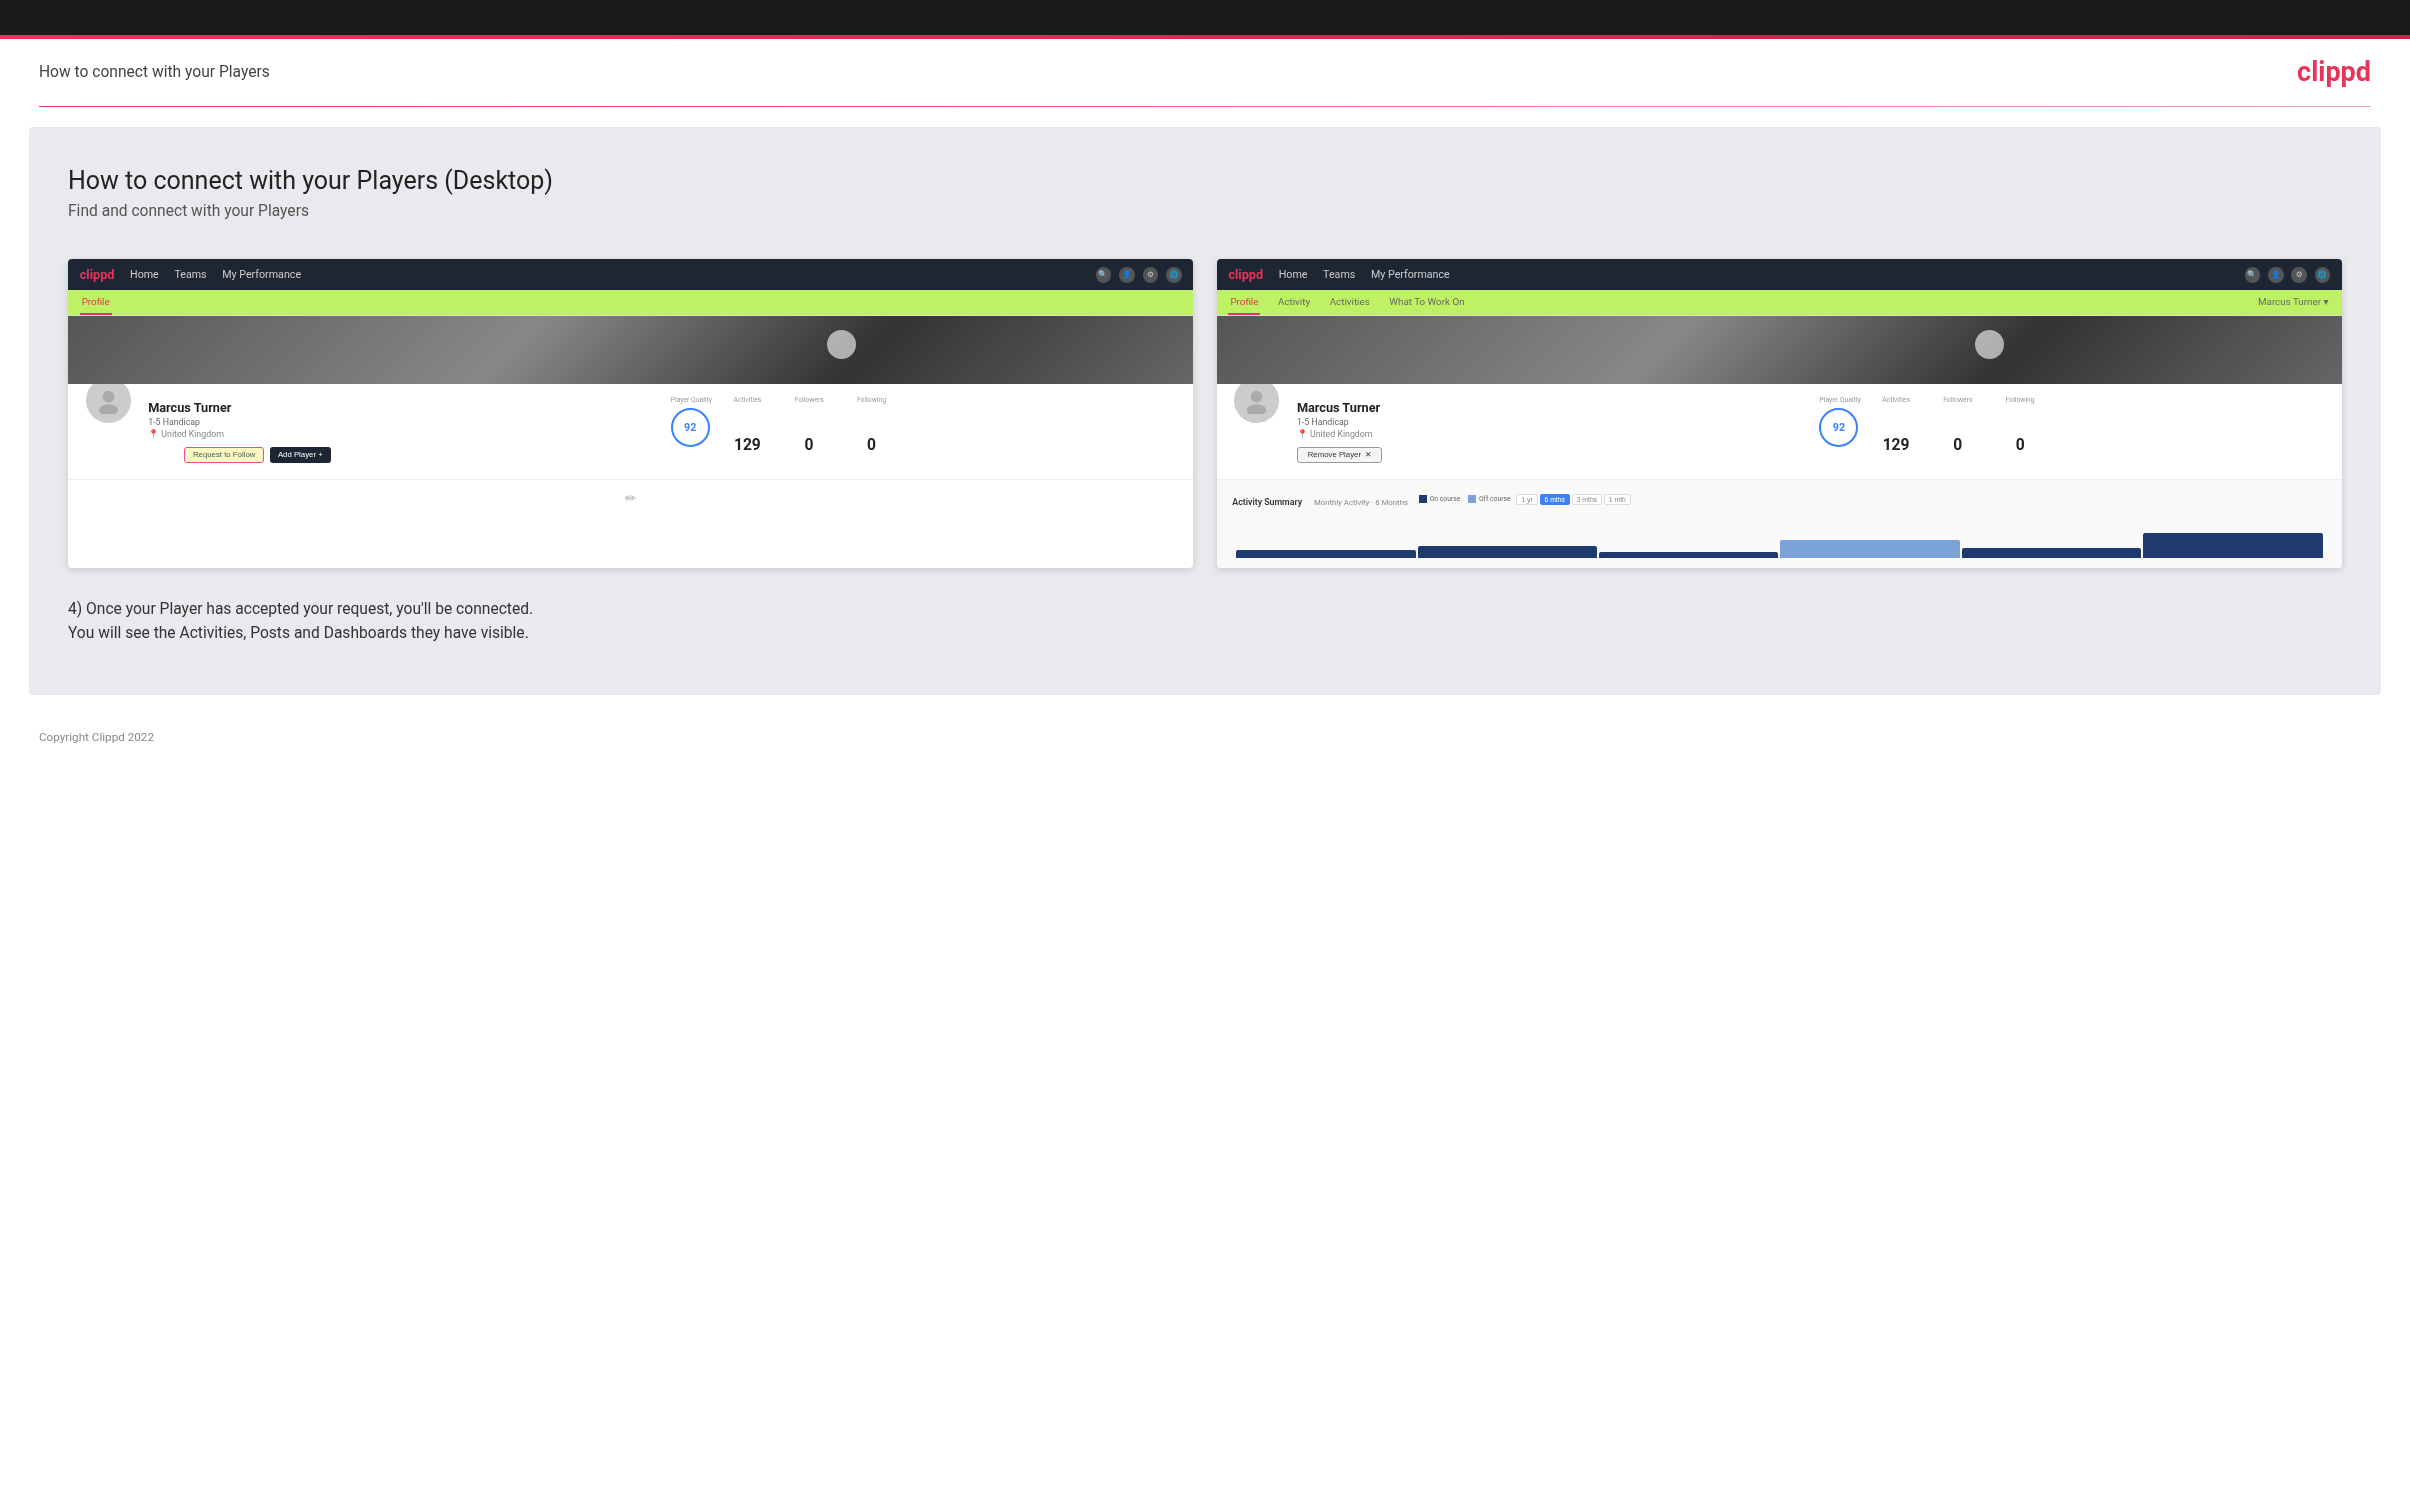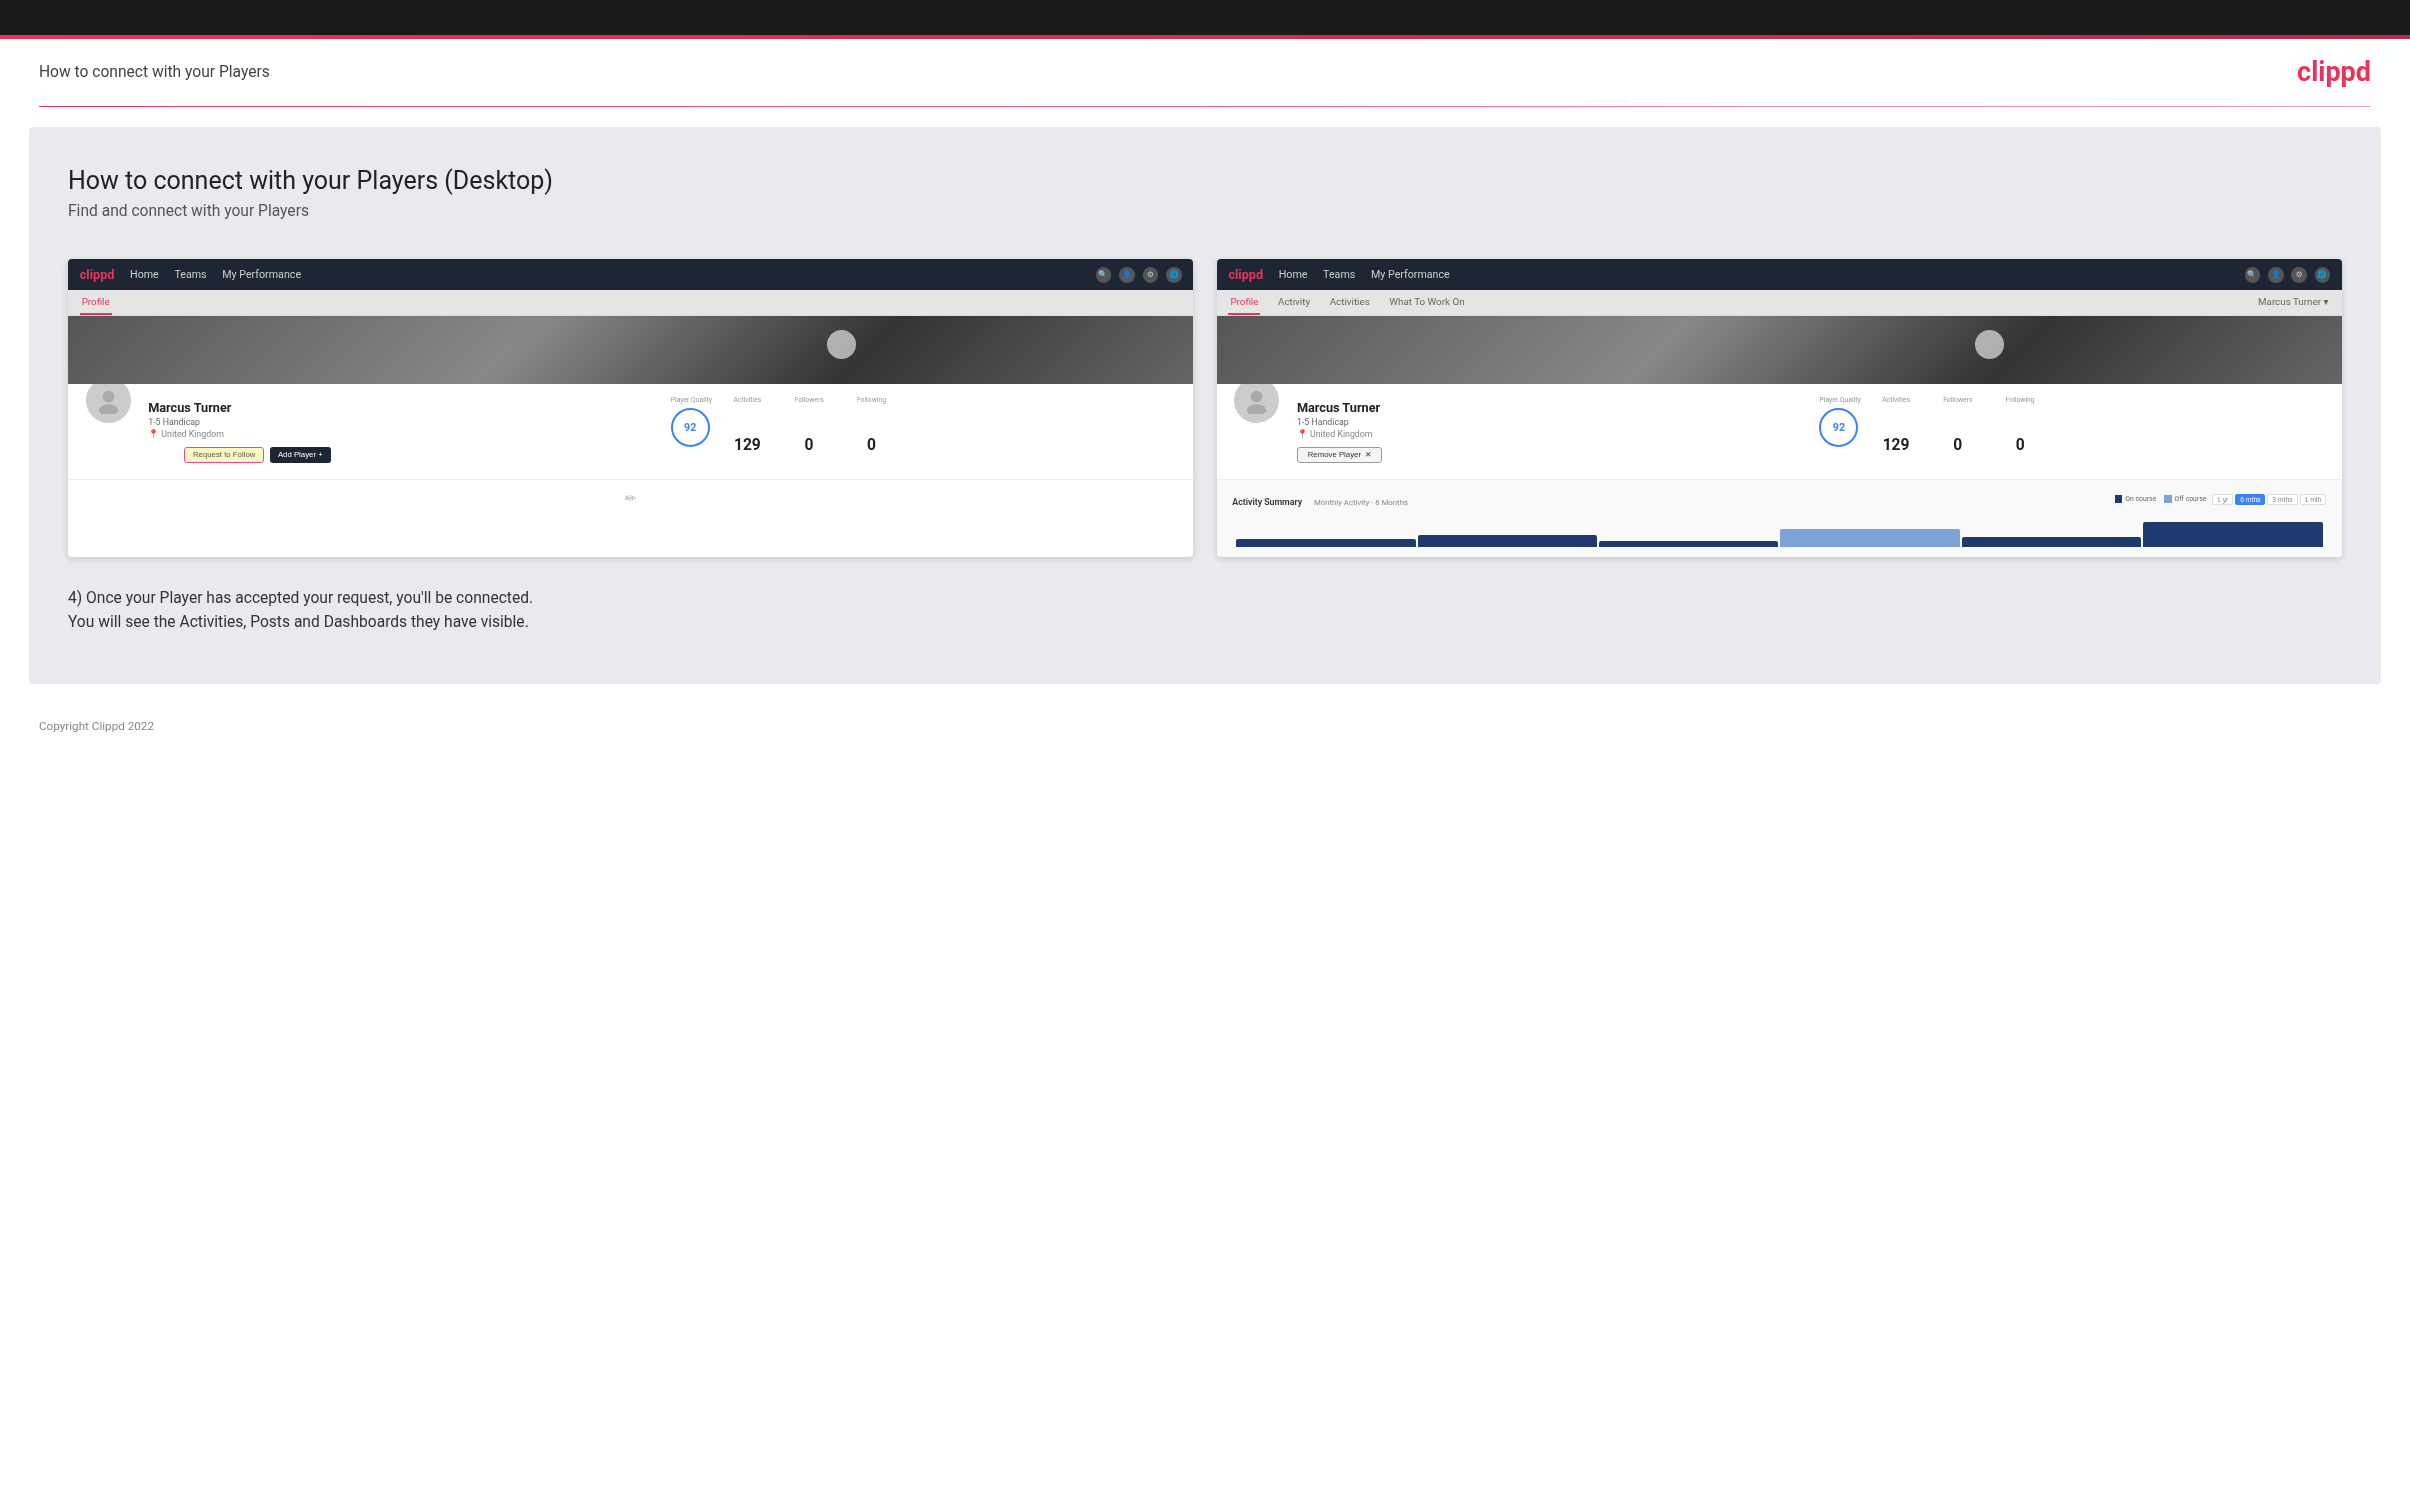--- a/index.html
+++ b/index.html
@@ -115,21 +115,21 @@
       background: #555;
       display: flex;
       align-items: center;
       justify-content: center;
       font-size: 7.8px;
       color: #ccc;
     }
 
     
     .mock-tabs {
-      background: #e5e5e5;
+      background: #bef264;
       display: flex;
       border-bottom: 1px solid #ddd;
       padding: 0 11.7px;
       gap: 15.6px;
     }
     .mock-tab {
       font-size: 9.8px;
       padding: 5.9px 2px;
       color: #666;
       border-bottom: 2px solid transparent;
@@ -280,22 +280,22 @@
 
     
     .mock-activity {
       background: #f9f9f9;
       padding: 9.8px 15.6px;
       border-top: 1px solid #eee;
     }
     .mock-activity-header {
       display: flex;
       align-items: center;
-      justify-content: space-between;
-      margin-bottom: 9px;
+      justify-content: flex-start;
+      margin-bottom: 20px;
       gap: 11px;
     }
     .mock-activity-title {
       font-size: 8.8px;
       font-weight: 600;
       color: #333;
     }
     .mock-activity-subtitle {
       font-size: 7.8px;
       color: #888;

